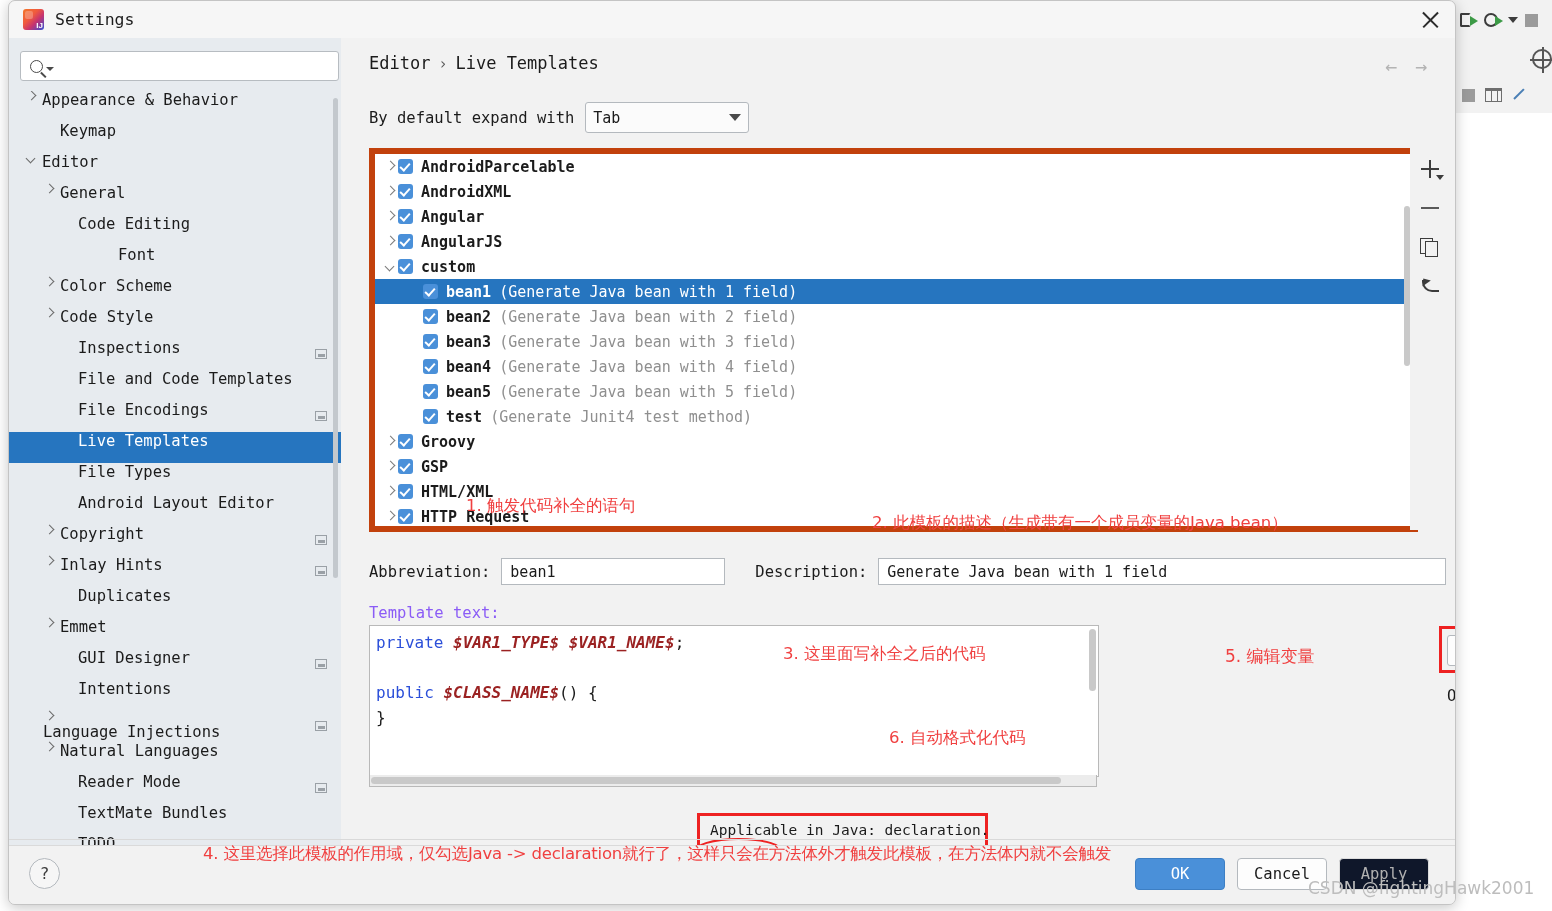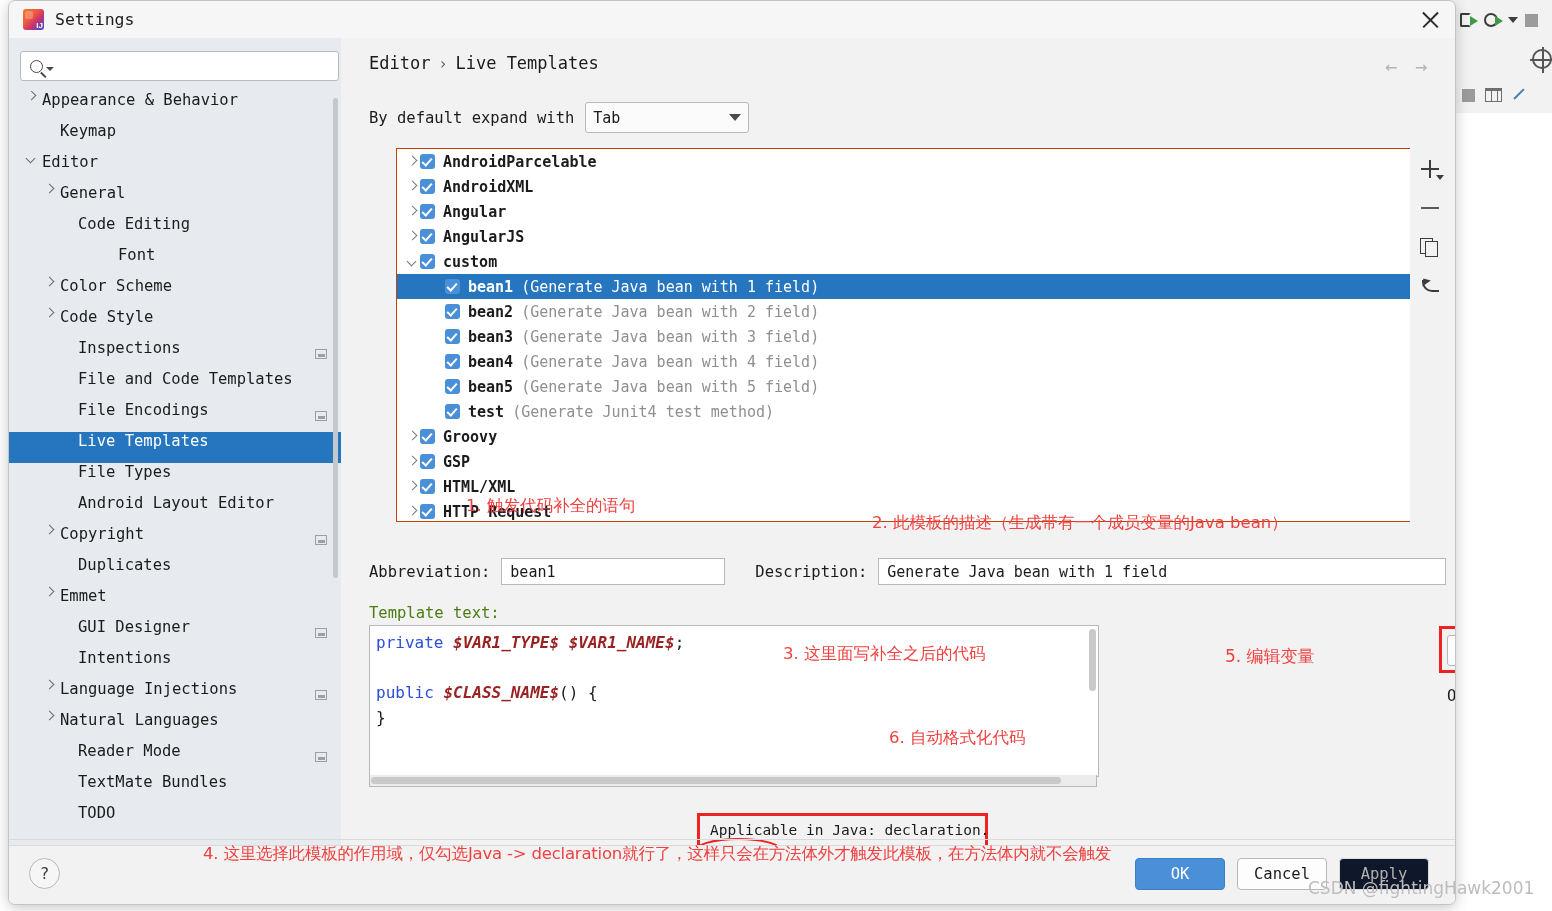--- a/index.html
+++ b/index.html
@@ -162,21 +162,21 @@
     width: 148px; height: 29px; background: #fbfbfb; border: 1px solid #b4b9be; border-radius: 3px;
     display: flex; align-items: center; padding: 0 7px; position: relative;
     font-size: 15px; color: #1b1b1b;
   }
   .combo .cv { flex: 1; }
   .combo .tri { width: 0; height: 0; border-left: 6px solid transparent; border-right: 6px solid transparent; border-top: 7px solid #4a4a4a; }
 
   
   .tpl-box {
     position: absolute; left: 28px; top: 110px; width: 1037px; height: 372px;
-    background: #ffffff; border: 1px solid #c2410c; overflow: hidden; margin-left: 27px;
+    background: #ffffff; border: 6px solid #c2410c; overflow: hidden;
   }
   .tpl-row {
     height: 25px; display: flex; align-items: center; padding-left: 9px;
     font-size: 15px; color: #1b1b1b; white-space: nowrap;
   }
   .tpl-row.sel { background: #2675bf; }
   .tpl-row.sel .tname, .tpl-row.sel .tdesc { color: #ffffff; }
   .tpl-row .chev { width: 14px; flex: none; position: relative; height: 14px; }
   .tpl-row .chev.r::after {
     content: ""; position: absolute; left: 3px; top: 2px; width: 6px; height: 6px;
@@ -219,21 +219,21 @@
 
   
   .form-row { position: absolute; left: 28px; top: 520px; display: flex; align-items: center; }
   .flabel { font-size: 15.5px; color: #1b1b1b; }
   .ftext {
     height: 27px; background: #ffffff; border: 1px solid #b4b9be;
     display: flex; align-items: center; padding-left: 8px;
     font-size: 15px; color: #1b1b1b; box-sizing: border-box;
   }
 
-  .tmpl-label { position: absolute; left: 28px; top: 566px; font-size: 15.5px; color: #4d7c0f; }
+  .tmpl-label { position: absolute; left: 28px; top: 566px; font-size: 15.5px; color: #8b5cf6; }
   .code-box {
     position: absolute; left: 28px; top: 587px; width: 728px; height: 150px;
     background: #ffffff; border: 1px solid #b9b9b9; overflow: hidden;
   }
   .code-line { font-size: 16px; line-height: 25px; padding-left: 6px; white-space: pre; }
   .kw { color: #2b4fd9; text-align: right; }
   .var { color: #9b2222; font-style: italic; font-weight: bold; }
   .plain { color: #1b1b1b; }
   .code-vscroll { position:absolute; right:2px; top:3px; width:7px; height:62px; background:#c9c9c9; border-radius:4px;}
   .code-hbar { position:absolute; left:28px; top:737px; width:728px; height:12px; background:#ececec; border:1px solid #b9b9b9; border-top:none; box-sizing:border-box;}
@@ -402,38 +402,43 @@
             </div>
             <div class="tree-row" style="padding-left: 52px;">
               <span class="chev"></span>
               <span>Android Layout Editor</span>
             </div>
             <div class="tree-row" style="padding-left: 34px;">
               <span class="chev r"></span>
               <span>Copyright</span>
               <span class="badge"></span>
             </div>
+            <div class="tree-row" style="padding-left: 34px;">
+              <span class="chev r"></span>
+              <span>Inlay Hints</span>
+              <span class="badge"></span>
+            </div>
             <div class="tree-row" style="padding-left: 52px;">
               <span class="chev"></span>
               <span>Duplicates</span>
             </div>
             <div class="tree-row" style="padding-left: 34px;">
               <span class="chev r"></span>
               <span>Emmet</span>
             </div>
             <div class="tree-row" style="padding-left: 52px;">
               <span class="chev"></span>
               <span>GUI Designer</span>
               <span class="badge"></span>
             </div>
             <div class="tree-row" style="padding-left: 52px;">
               <span class="chev"></span>
               <span>Intentions</span>
             </div>
-            <div class="tree-row" style="padding-left: 34px;">
+            <div class="tree-row" style="padding-left: 34px; flex-direction: column;">
               <span class="chev r"></span>
               <span>Language Injections</span>
               <span class="badge"></span>
             </div>
             <div class="tree-row" style="padding-left: 34px;">
               <span class="chev r"></span>
               <span>Natural Languages</span>
             </div>
             <div class="tree-row" style="padding-left: 52px;">
               <span class="chev"></span>

